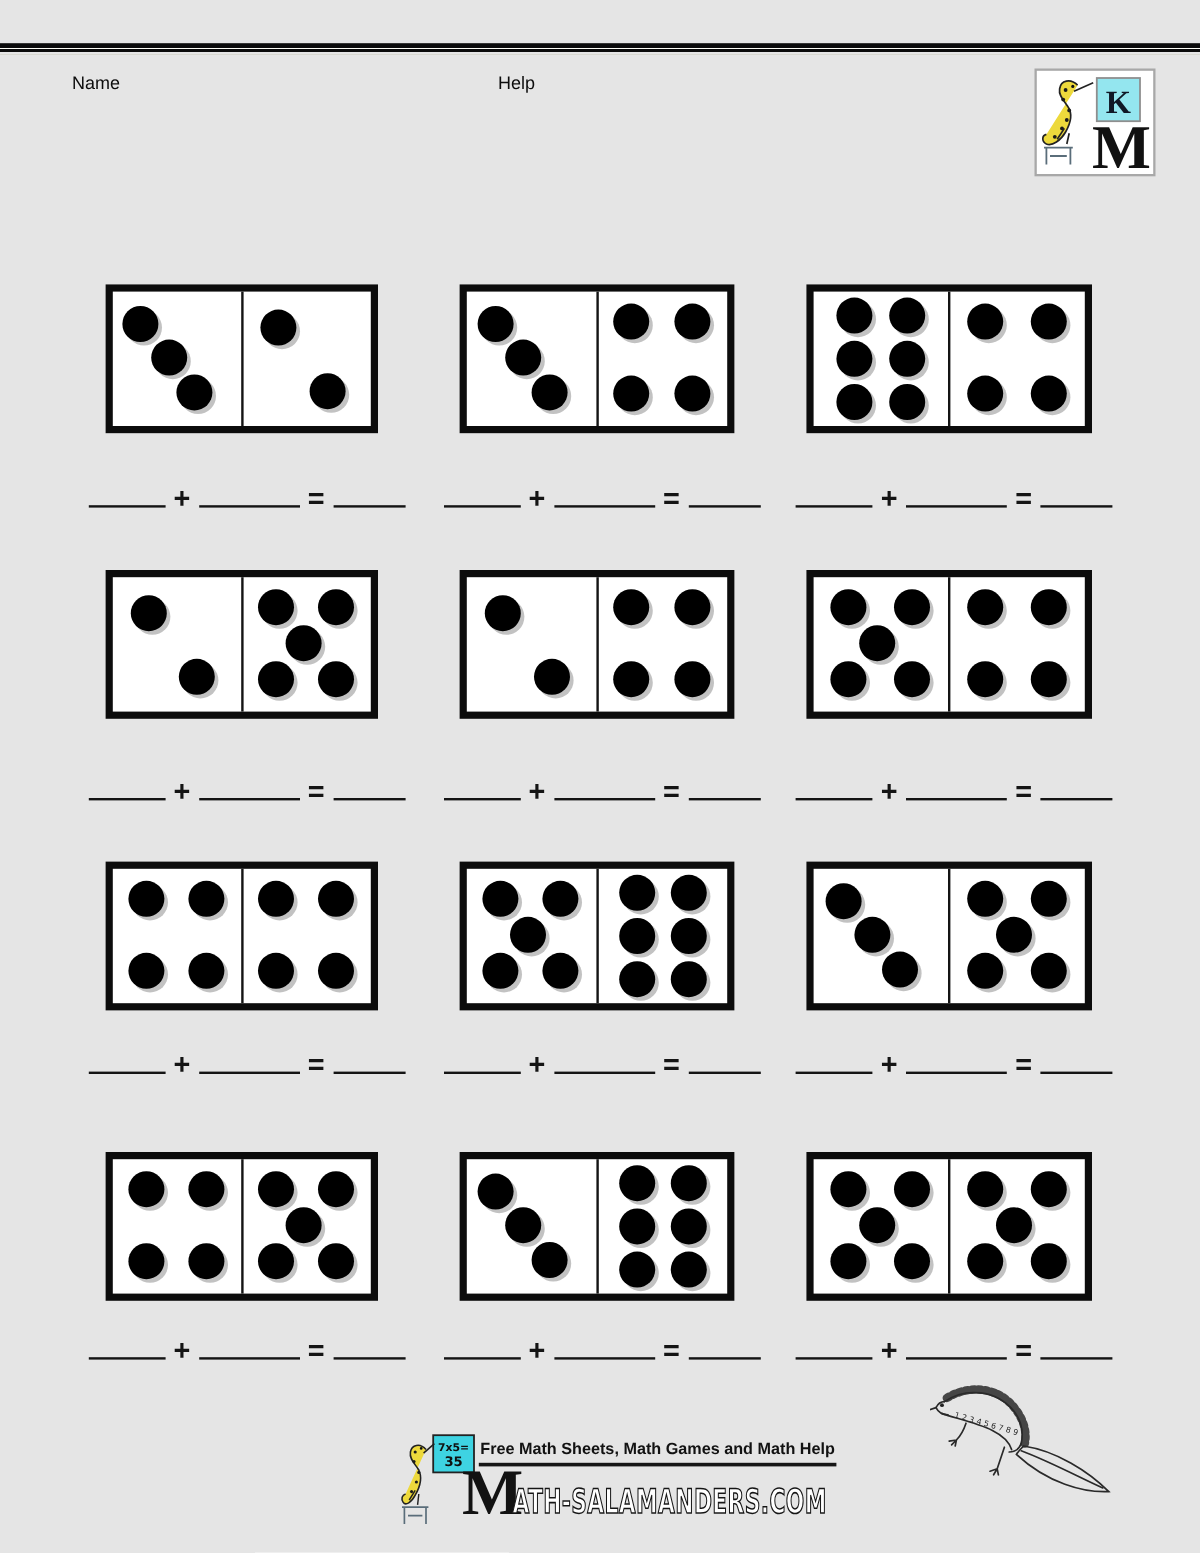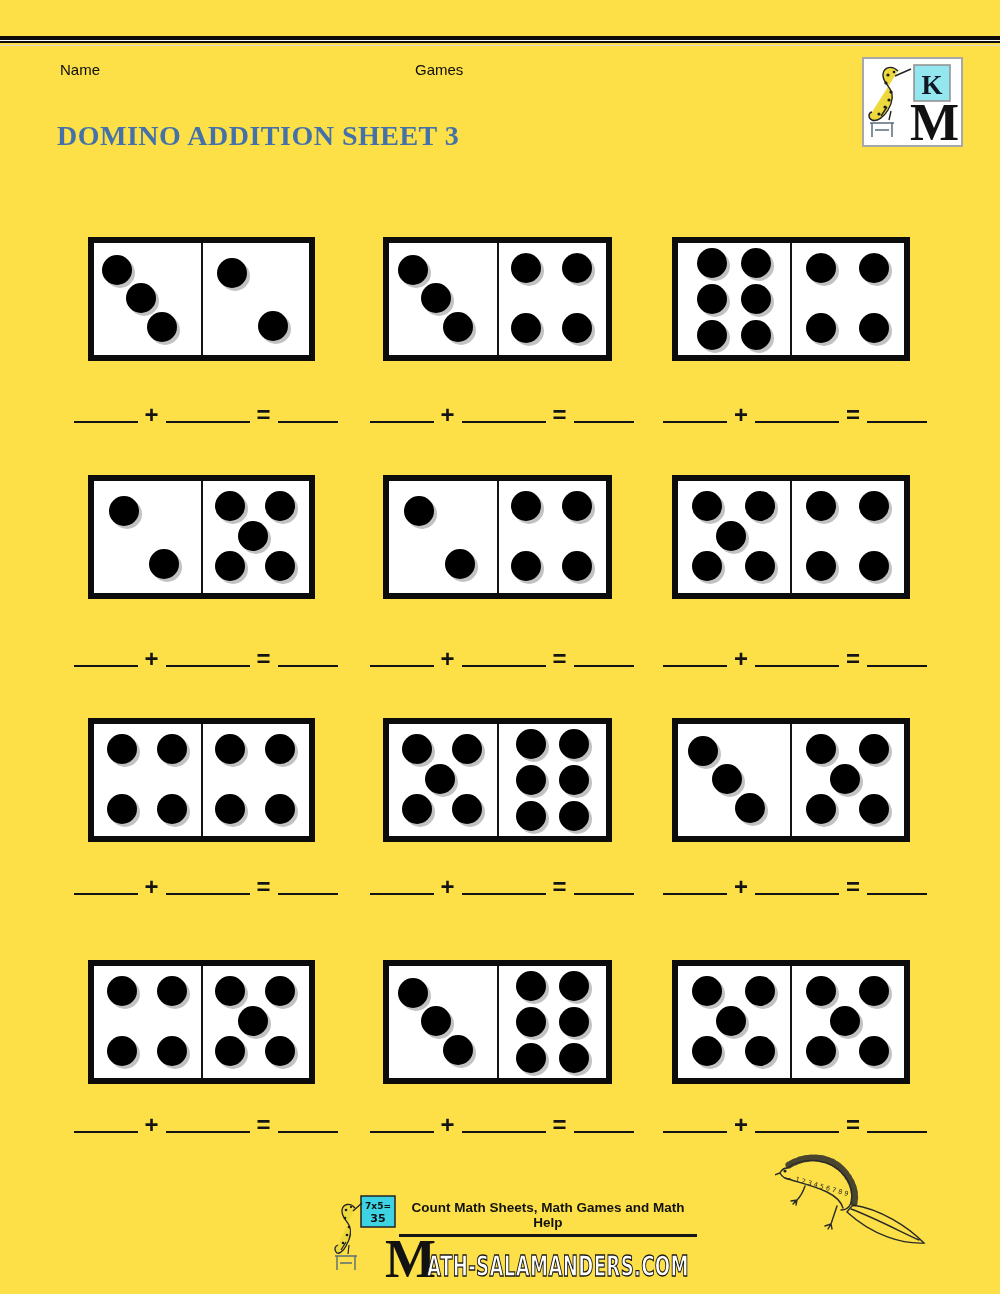--- a/index.html
+++ b/index.html
@@ -1,18 +1,18 @@
 <!DOCTYPE html>
 <html><head>
 <meta charset="utf-8">
 <style>
   html,body{margin:0;padding:0;background:#fff;}
   .sheet{
     position:relative;width:1000px;height:1294px;overflow:hidden;
-    background:#fde047;font-family:"Liberation Sans",sans-serif;color:#0d0d0d;
+    background:#e5e5e5;font-family:"Liberation Sans",sans-serif;color:#0d0d0d;
   }
   .top-rule{
     position:absolute;left:0;right:0;top:36px;height:11px;
     background:linear-gradient(to bottom,
       #0b0b0b 0,#0b0b0b 4px,
       #fcfcf6 4px,#fcfcf6 5px,
       #0b0b0b 5px,#0b0b0b 7px,
       transparent 7px,transparent 9px,
       #d8d8d0 9px,#d8d8d0 10px,
       transparent 10px);
@@ -57,21 +57,21 @@
   .lizard{position:absolute;left:775px;top:1148px;}
 </style>
 </head>
 <body>
 
 <div class="sheet">
 
   <div class="top-rule"></div>
 
   <div class="name-label">Name</div>
-  <div class="date-label">Games</div>
+  <div class="date-label">Help</div>
 
   <div class="corner-logo">
     <svg width="97" height="86" viewBox="0 0 97 86">
       <rect x="50" y="6" width="36" height="36" stroke="#333" stroke-width="1.5" fill="#3ED3E2" opacity="0.55"></rect>
       <text x="68" y="35" text-anchor="middle" font-family="Liberation Serif, serif" font-weight="bold" font-size="27" fill="#101826">K</text>
       <text x="46" y="81" font-family="Liberation Serif, serif" font-weight="bold" font-size="52" fill="#111">M</text>
       <path d="M34,12 C28,6 20,8 19,15 C18,21 23,25 26,30 C30,36 28,44 24,51 C20,58 13,63 8,61 C4,59 4,54 8,53" stroke="#222" stroke-width="1.4" fill="#EDD93C"></path>
       <line x1="31" y1="17" x2="47" y2="10" stroke="#222" stroke-width="1.4"></line>
       <line x1="23" y1="48" x2="17" y2="57" stroke="#222" stroke-width="1.4"></line>
       <line x1="27" y1="52" x2="25" y2="61" stroke="#222" stroke-width="1.4"></line>
@@ -81,21 +81,20 @@
           <circle cx="22" cy="24" r="1.6"></circle>
         <circle cx="27" cy="33" r="1.6"></circle>
           <circle cx="25" cy="41" r="1.6"></circle>
         <circle cx="21" cy="48" r="1.6"></circle>
           <circle cx="15" cy="55" r="1.6"></circle>
       </g>
       <path d="M6,64 H30 M8,64 V78 M28,64 V78 M11,71 H25" stroke="#5a6d7a" stroke-width="1.5" fill="none"></path>
     </svg>
   </div>
 
-  <h1 class="page-title" style="color: rgb(68, 114, 168);">DOMINO ADDITION SHEET 3</h1>
 
   <div id="domino-grid">
       <div class="domino" style="left: 88px; top: 237px; width: 227px;">
         <div class="half half-left">
           <div class="pip" style="left: 22%; top: 24%;"></div>
           <div class="pip" style="left: 44%; top: 49%;"></div>
           <div class="pip" style="left: 64%; top: 75%;"></div>
         </div>
         <div class="half half-right">
           <div class="pip" style="left: 28%; top: 27%;"></div>
@@ -289,21 +288,21 @@
       <g fill="#1b1b1b">
         <circle cx="13" cy="16" r="1.3"></circle>
           <circle cx="12" cy="24" r="1.3"></circle>
         <circle cx="16" cy="33" r="1.3"></circle>
           <circle cx="14" cy="41" r="1.3"></circle>
         <circle cx="10" cy="49" r="1.3"></circle>
       </g>
       <path d="M2,62 H24 M4,62 V76 M22,62 V76 M7,69 H19" stroke="#5a6d7a" stroke-width="1.4" fill="none"></path>
     </svg>
     <div class="footer-col">
-      <div class="tagline">Count Math Sheets, Math Games and Math Help</div>
+      <div class="tagline">Free Math Sheets, Math Games and Math Help</div>
       <div class="footer-line"></div>
       <svg class="wordmark" width="310" height="44" viewBox="0 0 310 44">
         <text x="0" y="39" font-size="54" font-weight="bold" fill="#121212" font-family="Liberation Serif, serif">M</text>
         <text x="42" y="38" font-size="28" font-weight="bold" fill="#ffffff" stroke="#151515" stroke-width="1.3" letter-spacing="0.5" font-family="DejaVu Sans, sans-serif" textLength="262" lengthAdjust="spacingAndGlyphs">ATH-SALAMANDERS.COM</text>
       </svg>
     </div>
   </div>
 
   <svg class="lizard" width="155" height="100" viewBox="0 0 155 100">
     <g fill="none" stroke="#2a2a2a" stroke-width="1.4" stroke-linecap="round">

